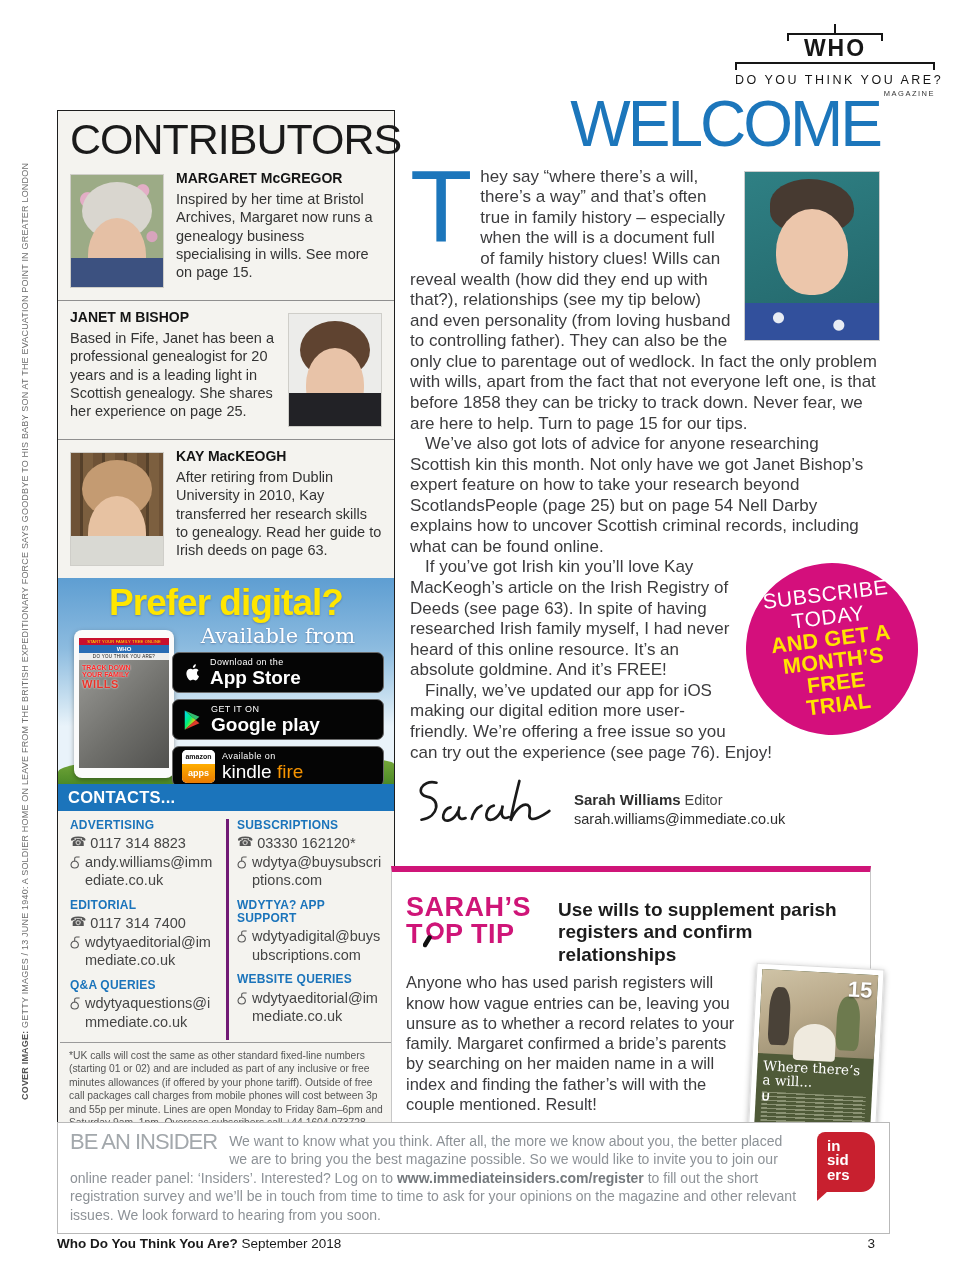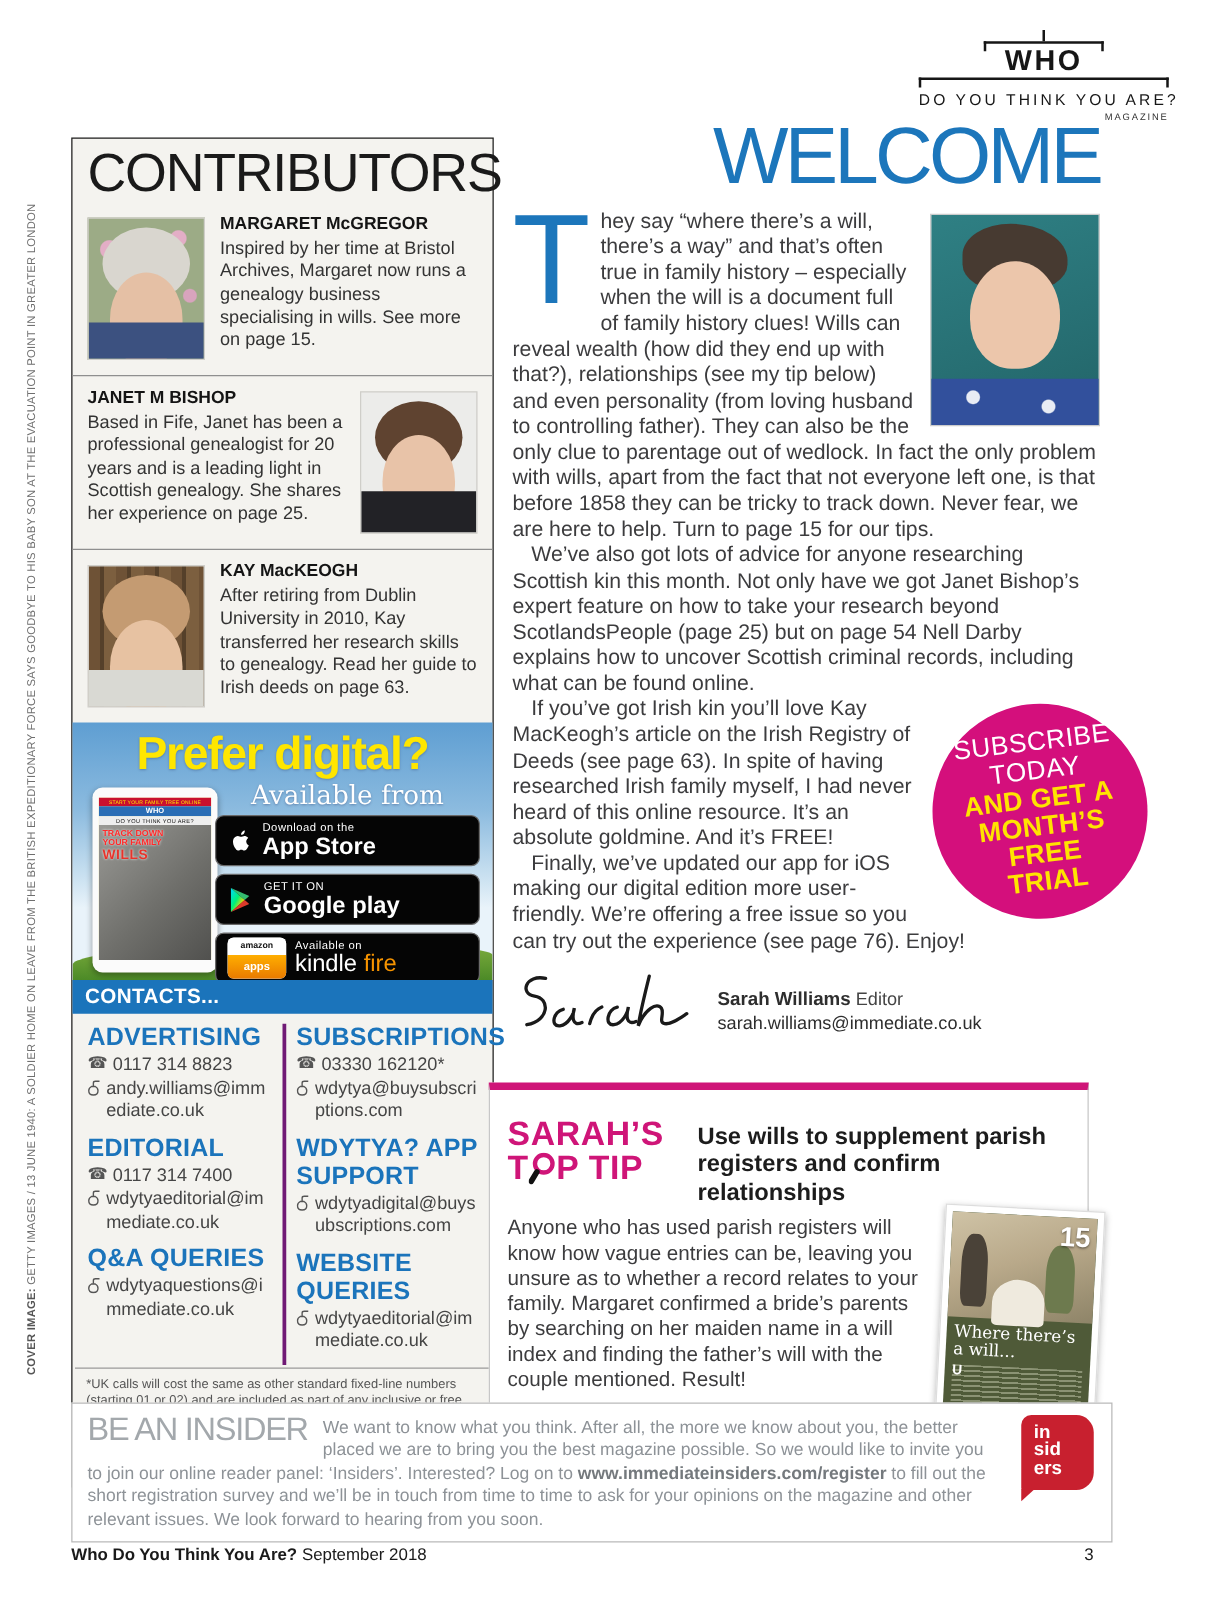--- a/index.html
+++ b/index.html
@@ -32,45 +32,45 @@
   .c-bio { font-size:14.5px; color:#333; line-height:1.27; }
   .ph-face { position:absolute; left:50%; top:38%; width:58px; height:74px; margin-left:-29px; border-radius:50% 50% 46% 46%; }
   .ph-hair { position:absolute; left:50%; top:6%; width:70px; height:58px; margin-left:-35px; border-radius:50%; }
   .ph-body { position:absolute; left:0; bottom:0; width:100%; height:26%; }
 
   
   .promo { position:relative; height:206px; overflow:hidden; background:linear-gradient(to bottom,#5e9ed2 0%,#8cbbdf 34%,#cfe4f2 62%,#e9f3fa 72%); }
   .promo-grass { position:absolute; bottom:0; left:0; width:100%; height:30px; background:linear-gradient(to bottom,#7fae3e,#4c8a27); border-radius:60% 40% 0 0/18px 10px 0 0; }
   .promo-title { position:relative; text-align:center; font-size:37px; font-weight:800; letter-spacing:-1px; color:#ffe600; margin-top:4px; text-shadow:0 1px 2px rgba(0,0,60,.25); }
   .tablet { position:absolute; left:16px; top:52px; width:100px; height:148px; background:#fbfbfb; border-radius:8px; box-shadow:0 2px 5px rgba(0,0,0,.35); padding:8px 5px 10px; }
-  .tab-screen { width:100%; height:100%; background:#fef9c3; overflow:hidden; position:relative; }
+  .tab-screen { width:100%; height:100%; background:#8b5cf6; overflow:hidden; position:relative; }
   .tc-banner { background:#c8102e; color:#ffe600; font-size:4px; text-align:center; padding:1px 0; letter-spacing:.2px; }
   .tc-logo { background:#2a6db5; color:#fff; font-size:6px; font-weight:800; text-align:center; padding:1px 0; }
   .tc-tag { background:#eee; color:#111; font-size:4.5px; text-align:center; padding:1px 0; letter-spacing:.3px; }
   .tc-photo { position:relative; height:100%; background:linear-gradient(135deg,#9a9a96 0%,#6f6f6b 50%,#494947 100%); }
   .tc-h { position:absolute; left:3px; top:4px; color:#ff2a2a; font-weight:800; font-size:7px; line-height:1.05; text-shadow:0 0 2px #fff; }
   .tc-h .big { font-size:11px; color:#e8332a; letter-spacing:.5px; }
   .promo-right { position:absolute; right:10px; top:46px; width:212px; }
   .avail { font-family:"DejaVu Serif",serif; color:#fff; font-size:21px; text-align:center; margin-bottom:4px; text-shadow:0 1px 2px rgba(0,0,60,.3); }
   .store-badge { display:flex; align-items:center; gap:7px; background:#050505; border:1px solid #6a6a6a; border-radius:7px; height:41px; padding:3px 9px; margin-bottom:6px; color:#fff; cursor:pointer; }
   .sb-text .small { font-size:9px; letter-spacing:.4px; line-height:1.1; }
   .sb-text .large { font-size:19px; font-weight:700; line-height:1.05; }
   .kindle .large { font-weight:400; }
   .kindle .fire { color:#f79400; }
-  .am-box { width:47px; height:33px; border-radius:5px; overflow:hidden; background:#ffffff; flex:none; }
+  .am-box { width:33px; height:33px; border-radius:5px; overflow:hidden; background:#ffffff; flex:none; }
   .am-top { font-size:7px; font-weight:700; color:#111; text-align:center; line-height:14px; height:14px; background:#fff; }
   .am-bot { font-size:9px; font-weight:700; color:#fff; text-align:center; line-height:19px; height:19px; background:linear-gradient(#ffae00,#e97a00); }
 
   
   .contacts-bar { background:#1b74bb; color:#fff; font-weight:800; font-size:16.5px; padding:4px 0 4px 10px; letter-spacing:.3px; }
   .cgrid { display:flex; padding:8px 4px 2px 4px; }
   .ccol { width:50%; padding:0 8px; }
   .ccol + .ccol { border-left:3px solid #701a75; }
   .cgroup { margin-bottom:9px; }
-  .cgroup h4 { color:#1b74bb; font-size:20px; font-weight:800; letter-spacing:.2px; line-height:1.1; margin-bottom:2px; }
+  .cgroup h4 { color:#1b74bb; font-size:12px; font-weight:800; letter-spacing:.2px; line-height:1.1; margin-bottom:2px; }
   .cline { display:flex; gap:4px; align-items:flex-start; font-size:14.5px; color:#454545; line-height:1.28; }
   .pico { font-family:"DejaVu Sans",sans-serif; font-size:13px; color:#555; flex:none; }
   .mico { flex:none; margin-top:2px; }
   .email { word-break:break-all; }
   .footnote { border-top:1px solid #9a9a9a; margin:0 2px; padding:6px 9px 8px; font-size:10.3px; color:#555; line-height:1.3; }
 
   
   .main-col { position:absolute; left:410px; top:94px; width:470px; }
   .welcome { color:#1c76bb; font-size:64px; font-weight:400; letter-spacing:-3px; line-height:.95; margin-bottom:12px;text-align:right; }
   .editor-photo { float:right; width:136px; height:170px; margin:4px 0 8px 12px; position:relative; overflow:hidden; border:1px solid #ccc; }
@@ -100,21 +100,21 @@
   .p15-illus:before { content:""; position:absolute; left:8%; top:20%; width:18%; height:70%; background:#4a4238; border-radius:40% 40% 20% 20%; }
   .p15-illus:after { content:""; position:absolute; right:14%; top:28%; width:20%; height:64%; background:#6d7a4e; border-radius:42% 42% 20% 20%; }
   .p15-table { position:absolute; left:30%; bottom:-6%; width:36%; height:44%; background:#efeade; border-radius:50% 50% 10% 10%; }
   .p15-num { position:absolute; right:5px; top:2px; color:#fff; font-weight:800; font-size:22px; text-shadow:0 1px 2px rgba(0,0,0,.5); }
   .p15-title { font-family:"DejaVu Serif",serif; color:#fff; font-size:13.5px; line-height:1.05; padding:5px 6px 3px; }
   .p15-lines { margin:2px 6px; height:34px; background:repeating-linear-gradient(to bottom,#9aa183 0 1.5px,transparent 1.5px 4px); opacity:.8; }
   .p15-u { position:absolute; left:6px; bottom:26px; color:#fff; font-weight:800; font-size:11px; }
 
   
   .insider { position:absolute; left:57px; top:1122px; width:833px; border:1px solid #b9b9b9; padding:9px 92px 9px 12px; background:#fff; }
-  .ins-title { float:left; font-size:26px; color:#a3a8ac; letter-spacing:-1px; line-height:.92; margin-right:12px; font-weight:400; }
+  .ins-title { float:left; font-size:22px; color:#a3a8ac; letter-spacing:-1px; line-height:.92; margin-right:12px; font-weight:400; }
   .ins-text { font-size:14px; color:#8d9297; line-height:1.32; }
   .ins-text b { color:#74797d; }
   .ins-logo { position:absolute; right:14px; top:9px; width:58px; height:60px; background:#c8202f; border-radius:8px 14px 14px 2px; color:#fff; font-weight:800; font-size:15px; line-height:.95; padding:7px 0 0 10px; }
   .ins-logo:after { content:""; position:absolute; left:0; bottom:-9px; width:0; height:0; border-top:10px solid #c8202f; border-right:11px solid transparent; }
 
   
   .footer { position:absolute; left:57px; top:1236px; width:818px; display:flex; justify-content:space-between; font-size:13.5px; color:#1a1a1a;gap:24px; }
   .footer b { font-weight:800; }
 </style>
 </head>

